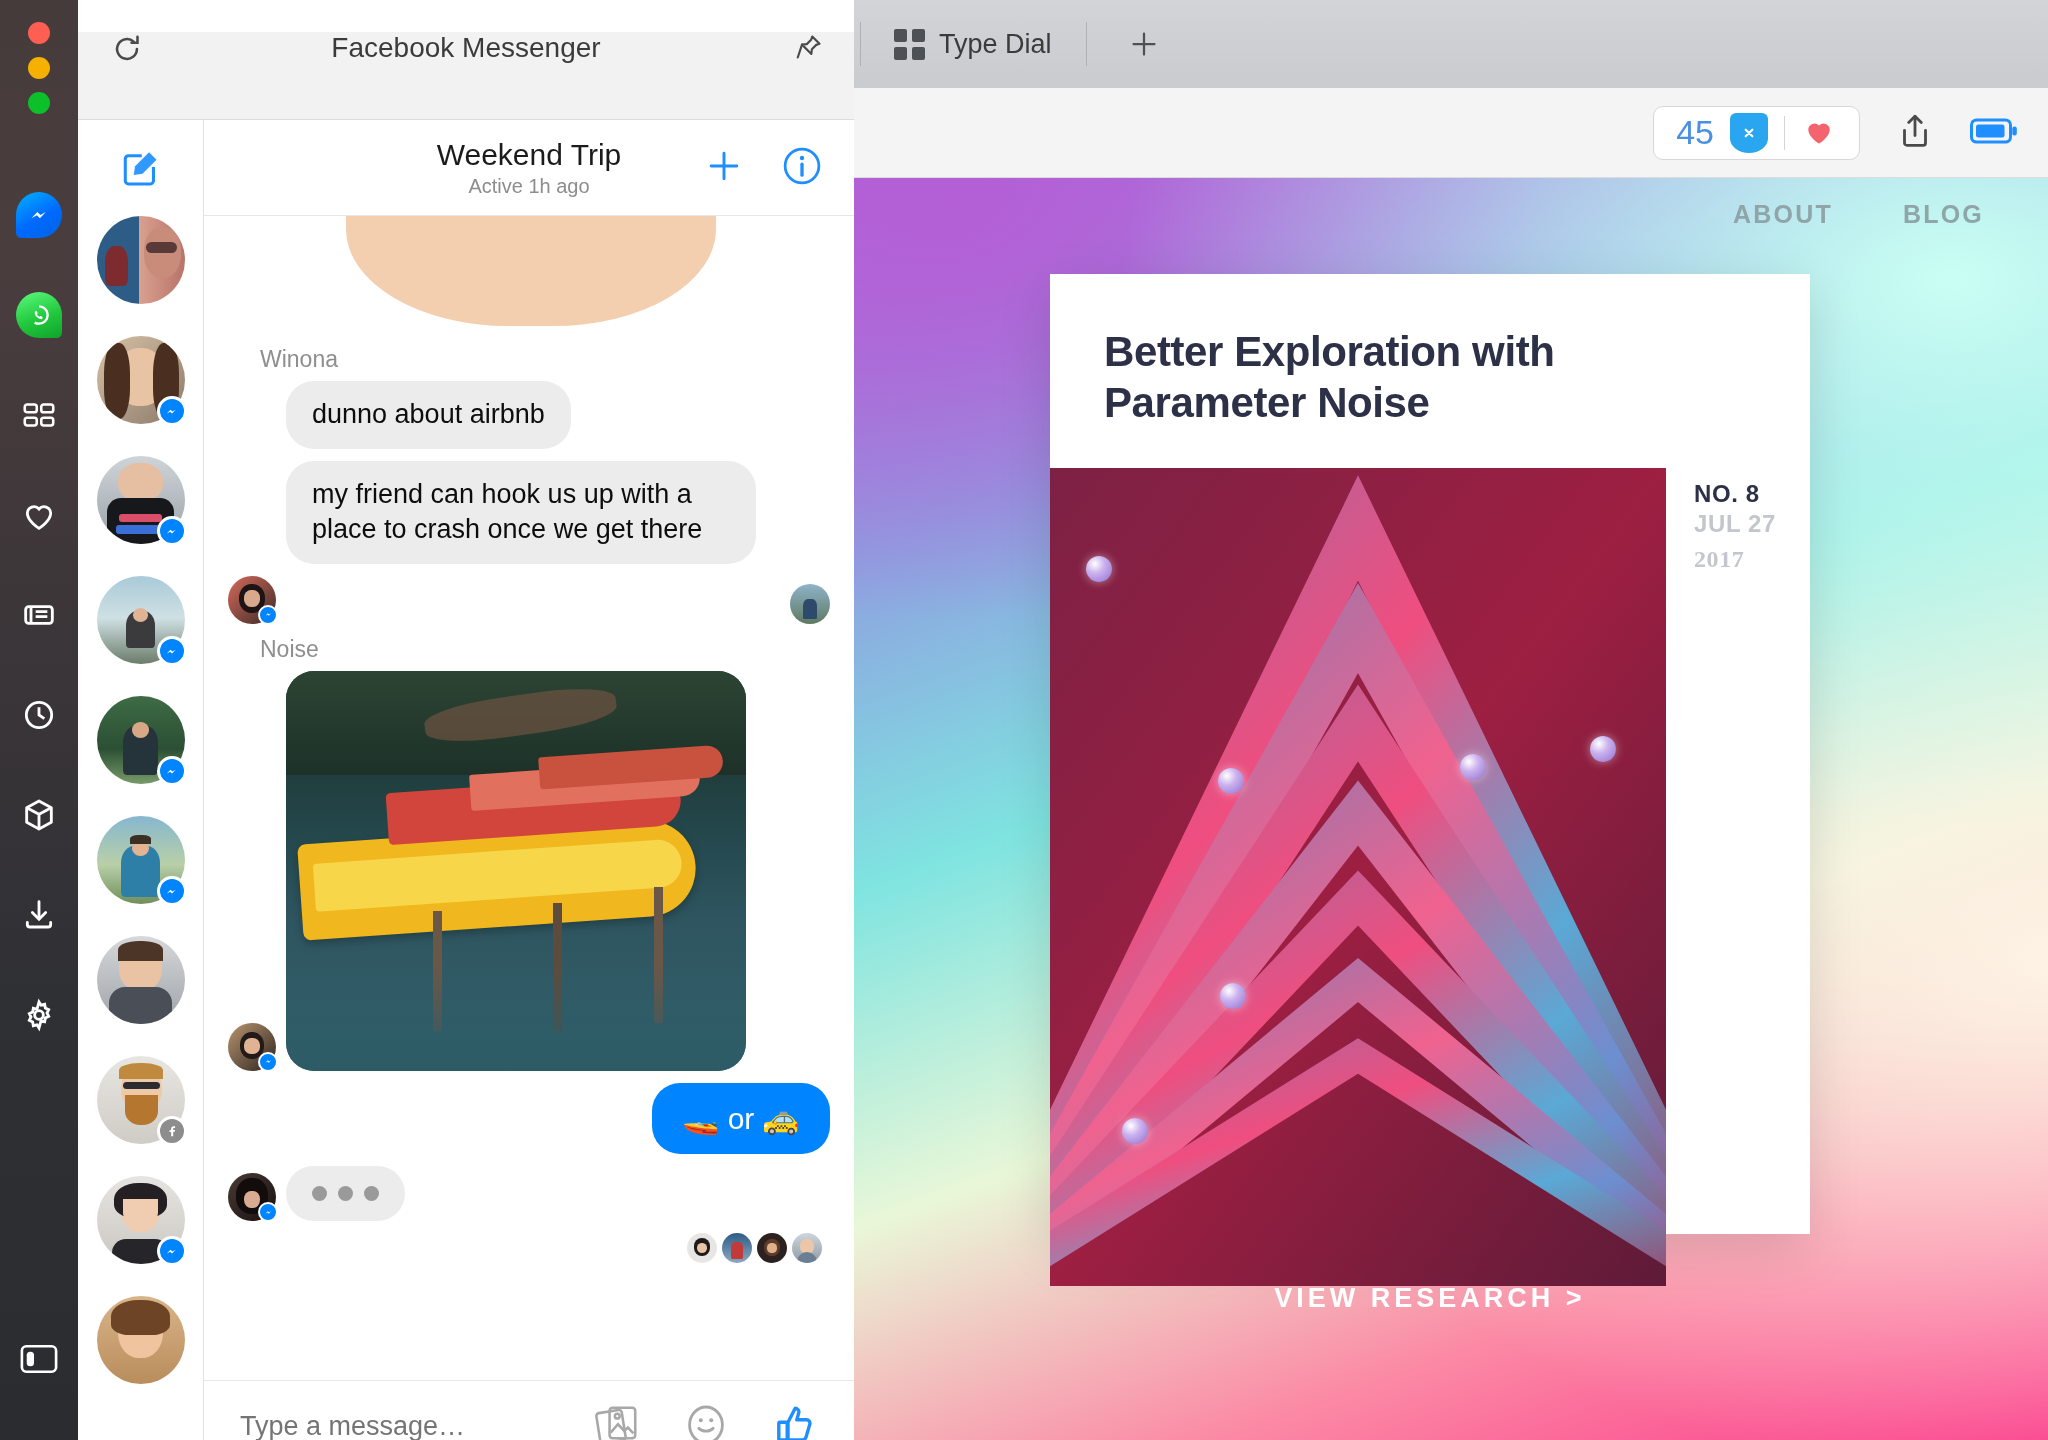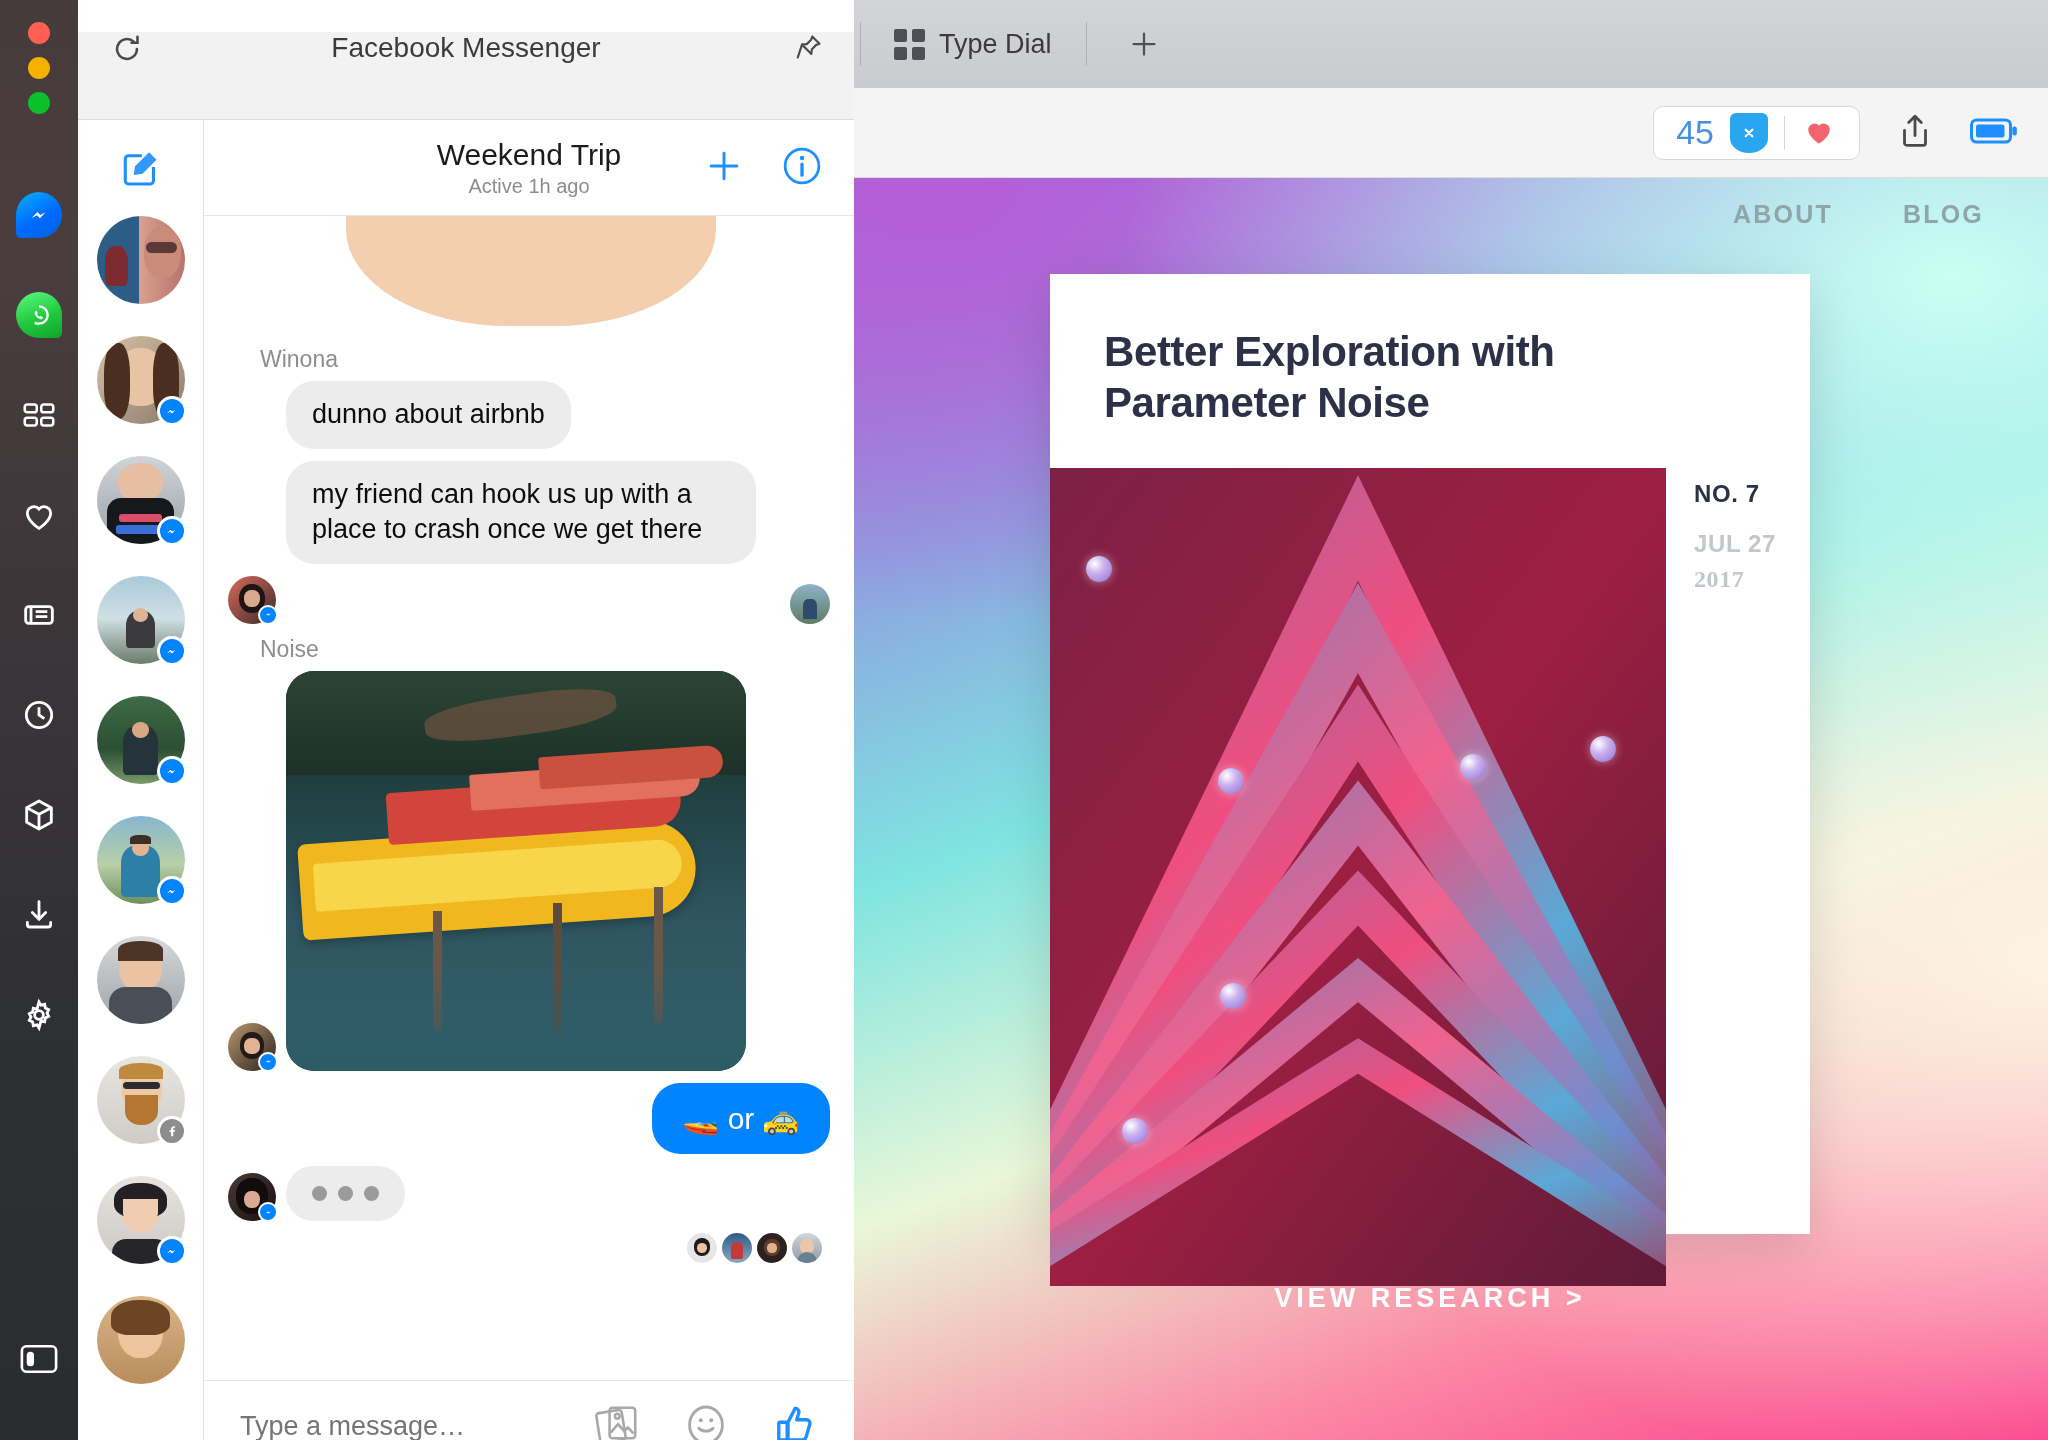--- a/index.html
+++ b/index.html
@@ -188,21 +188,21 @@
     font-size: 42px; line-height: 1.22; font-weight: bold; color: #2c3147;
     padding: 52px 54px 0 54px; letter-spacing: -0.4px;
   }
   .card-art-row { display: flex; margin-top: 40px; }
   .card-art {
     width: 616px; height: 818px; flex: 0 0 616px; overflow: hidden; position: relative;
     background: #7d2f4a;
   }
   .card-meta { padding: 12px 0 0 28px; }
   .meta-no { font-size: 24px; font-weight: bold; color: #2c3147; letter-spacing: 0.6px; }
-  .meta-date { font-size: 24px; font-weight: bold; color: #c3c6cc; letter-spacing: 0.6px; margin-top: 20px; line-height: 1.35; }
+  .meta-date { font-size: 24px; font-weight: bold; color: #c3c6cc; letter-spacing: 0.6px; margin-top: 0; line-height: 1.35; }
   .view-research {
     position: absolute; left: 196px; top: 1105px; width: 760px; text-align: center;
     font-size: 27px; font-weight: bold; letter-spacing: 4px; color: #fff;
   }
 
   
   .stripes { position: absolute; inset: 0; }
   .bead {
     position: absolute; width: 26px; height: 26px; border-radius: 50%;
     background: radial-gradient(circle at 34% 30%, #ffffff 0%, #cbb2ee 38%, #8e6fd0 100%);
@@ -722,21 +722,21 @@
               </g>
             </svg>
             <div class="bead" style="left:36px;top:88px;"></div>
             <div class="bead" style="left:168px;top:300px;"></div>
             <div class="bead" style="left:410px;top:286px;"></div>
             <div class="bead" style="left:540px;top:268px;"></div>
             <div class="bead" style="left:170px;top:515px;"></div>
             <div class="bead" style="left:72px;top:650px;"></div>
           </div>
           <div class="card-meta">
-            <div class="meta-no">NO. 7</div>
+            <div class="meta-no">NO. 8</div>
             <div class="meta-date">JUL 27</div>
             <div class="meta-date" style="margin-top:2px;font-family:Liberation Serif, serif;">2017</div>
           </div>
         </div>
       </div>
 
       <a class="view-research">VIEW RESEARCH &gt;</a>
     </div>
   </div>
 

